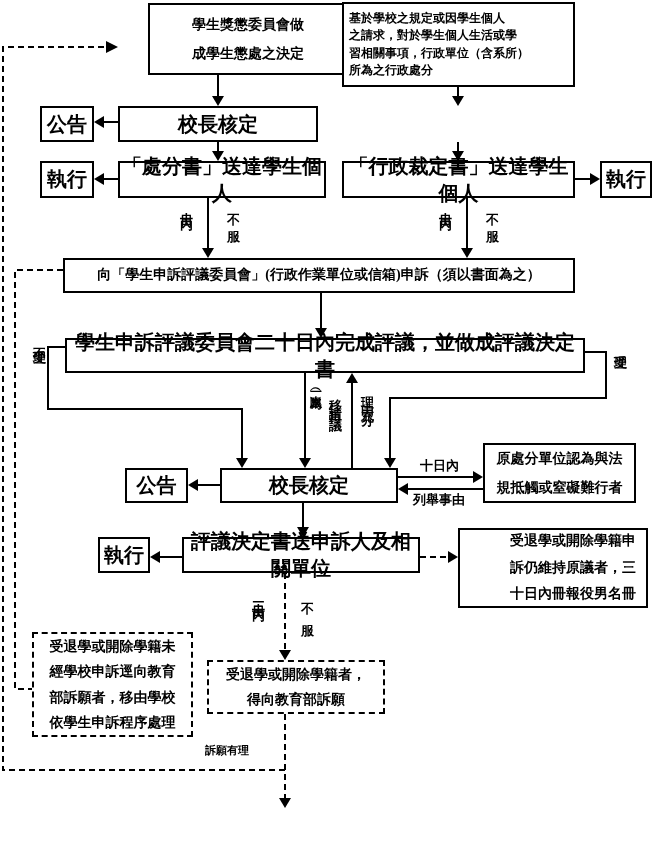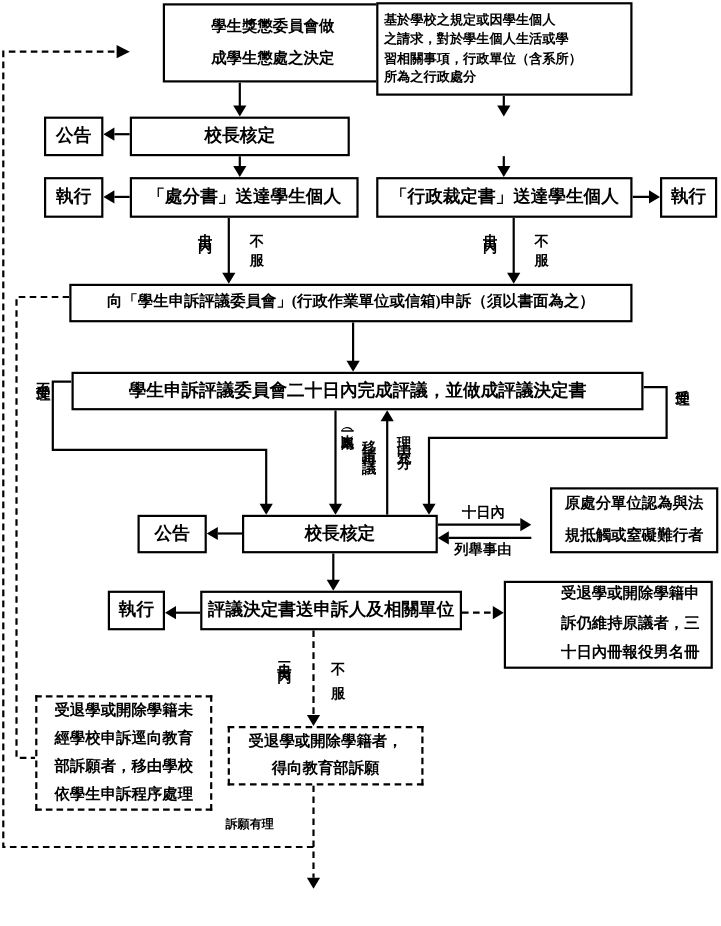--- a/index.html
+++ b/index.html
@@ -5,21 +5,21 @@
   html,body{margin:0;padding:0;background:#fff;}
   #canvas{
     position:relative;width:655px;height:842px;background:#fff;
     font-family:"Liberation Serif","DejaVu Serif",serif;
     color:#000;overflow:hidden;
   }
   #wires{position:absolute;left:0;top:0;width:655px;height:842px;}
   .box{
     position:absolute;border:2px solid #000;background:#fff;box-sizing:border-box;
     display:flex;align-items:center;justify-content:center;text-align:center;
-    font-weight:bold;font-size:16px;line-height:1.35;white-space:pre-line;
+    font-weight:bold;font-size:20px;line-height:1.35;white-space:pre-line;
   }
   .box.dashedbox{border-style:dashed;}
   .box.multiline{font-size:14px;}
   .box.wide-lh{line-height:2.1;}
   .box.lh-19{line-height:1.9;padding-left:40px;}
   .box.lh-18{line-height:1.8;}
   .box.leftalign{justify-content:flex-start;text-align:left;padding:2px 5px;line-height:1.42;font-size:12px;}
   .vtext{
     position:absolute;writing-mode:vertical-rl;text-orientation:mixed;
     font-weight:bold;font-size:13px;line-height:1;letter-spacing:2px;white-space:nowrap;
@@ -107,21 +107,21 @@
 習相關事項，行政單位（含系所）
 所為之行政處分</div>
   <div class="box" style="left:342px;top:161px;width:233px;height:37px;">「行政裁定書」送達學生個人</div>
   <div class="box" style="left:600px;top:161px;width:52px;height:37px;">執行</div>
 
   <div class="box" style="left:63px;top:258px;width:512px;height:35px;font-size:14px;">向「學生申訴評議委員會」(行政作業單位或信箱)申訴（須以書面為之）</div>
   <div class="box" style="left:65px;top:338px;width:520px;height:35px;">學生申訴評議委員會二十日內完成評議，並做成評議決定書</div>
 
   <div class="box" style="left:125px;top:468px;width:63px;height:35px;">公告</div>
   <div class="box" style="left:220px;top:468px;width:178px;height:35px;">校長核定</div>
-  <div class="box multiline wide-lh" style="left:483px;top:443px;width:153px;height:60px;margin-left:17px;">原處分單位認為與法
+  <div class="box multiline wide-lh" style="left:483px;top:443px;width:153px;height:60px;">原處分單位認為與法
 規抵觸或窒礙難行者</div>
 
   <div class="box" style="left:98px;top:537px;width:52px;height:36px;">執行</div>
   <div class="box" style="left:182px;top:537px;width:238px;height:36px;">評議決定書送申訴人及相關單位</div>
   <div class="box multiline lh-19" style="left:458px;top:528px;width:190px;height:80px;">受退學或開除學籍申
 訴仍維持原議者，三
 十日內冊報役男名冊</div>
 
   <div class="box multiline dashedbox lh-18" style="left:207px;top:660px;width:178px;height:54px;">受退學或開除學籍者，
 得向教育部訴願</div>

